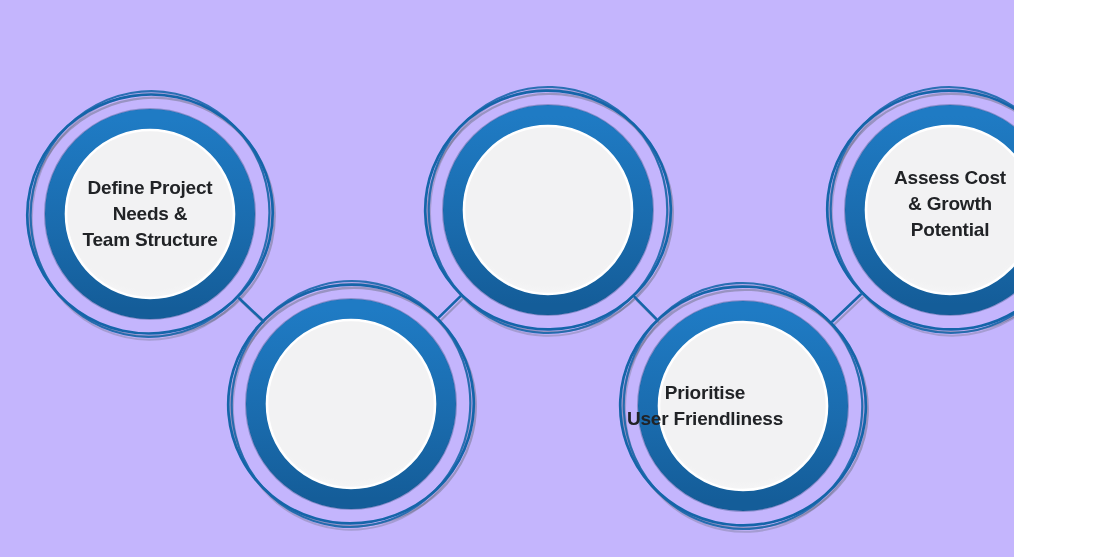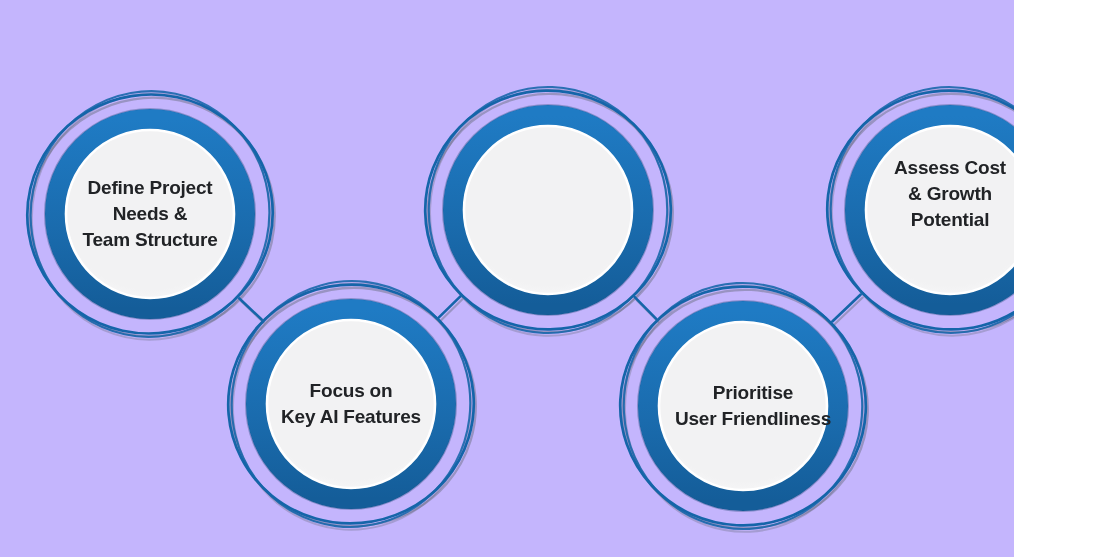--- a/index.html
+++ b/index.html
@@ -115,21 +115,19 @@
           <circle cx="950" cy="210" r="94.5" fill="none" stroke="url(#ringGrad)" stroke-width="21"></circle>
           <circle cx="950" cy="210" r="105.4" fill="none" stroke="#123f6b" stroke-width="1.3" opacity="0.32"></circle>
           <circle cx="950" cy="210" r="84" fill="url(#innerGrad)" stroke="#ffffff" stroke-width="2.6"></circle>
         </g>
       </g>
     </svg>
   <div id="labels">
       <div class="node-label" style="left: 150px; top: 214px; color: rgb(33, 35, 38);">Define Project
 Needs &amp;
 Team Structure</div>
-      <div class="node-label" style="left: 351px; top: 404px; color: rgb(33, 35, 38);">Focus on
-Key AI Features</div>
-      <div class="node-label" style="left: 753px; top: 406px; color: rgb(33, 35, 38);">Prioritise
+      <div class="node-label" style="left: 705px; top: 406px; color: rgb(33, 35, 38);">Prioritise
 User Friendliness</div>
-      <div class="node-label" style="left: 950px; top: 194px; color: rgb(33, 35, 38);">Assess Cost
+      <div class="node-label" style="left: 950px; top: 204px; color: rgb(33, 35, 38);">Assess Cost
 &amp; Growth
 Potential</div>
     </div>
 </div>
 
 </body></html>

